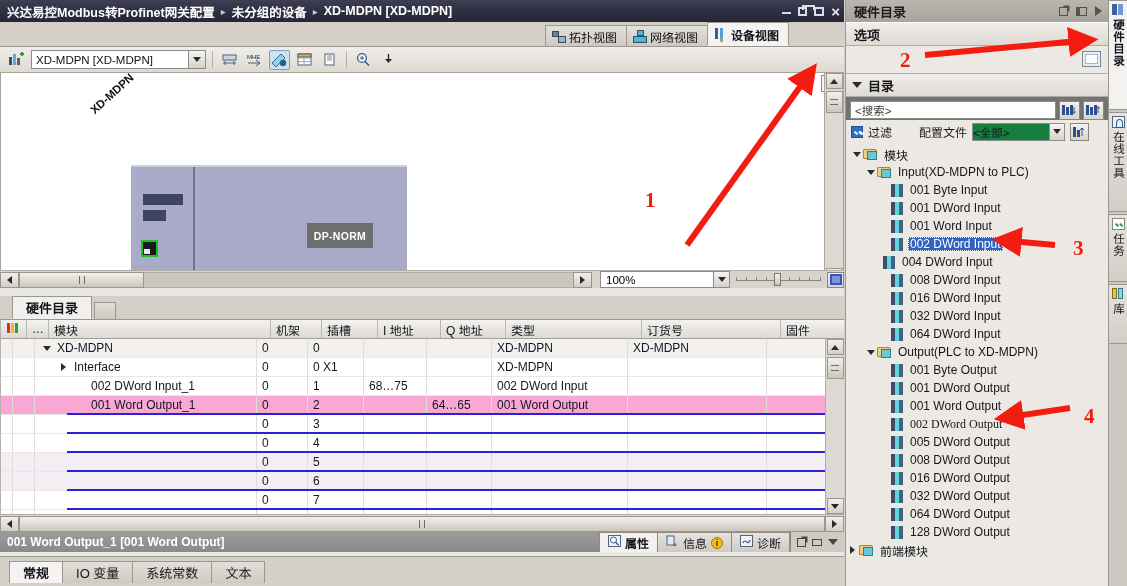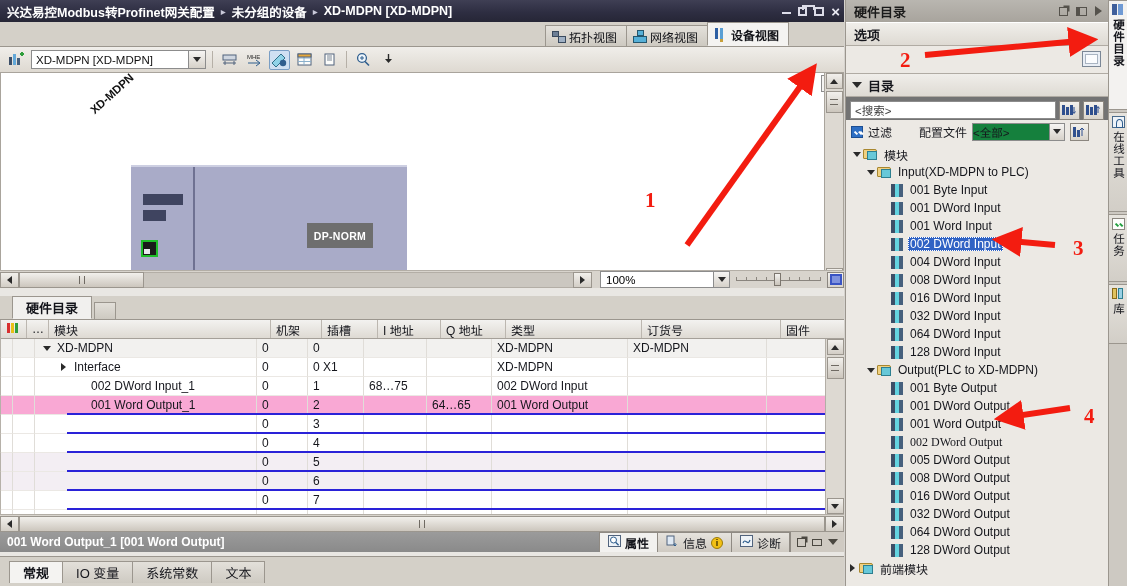--- a/index.html
+++ b/index.html
@@ -881,21 +881,21 @@
         </div>
         <div class="tnode selected" style="padding-left: 32px;">
           <span class="exp"></span>
           <span class="modico">
             <i class="l"></i>
             <i class="m"></i>
             <i class="r"></i>
           </span>
           <span class="lbl">002 DWord Input</span>
         </div>
-        <div class="tnode" style="padding-left: 32px;">
+        <div class="tnode" style="padding-left: 24px;">
           <span class="exp"></span>
           <span class="modico">
             <i class="l"></i>
             <i class="m"></i>
             <i class="r"></i>
           </span>
           <span class="lbl">004 DWord Input</span>
         </div>
         <div class="tnode" style="padding-left: 32px;">
           <span class="exp"></span>
@@ -925,29 +925,20 @@
           <span class="lbl">032 DWord Input</span>
         </div>
         <div class="tnode" style="padding-left: 32px;">
           <span class="exp"></span>
           <span class="modico">
             <i class="l"></i>
             <i class="m"></i>
             <i class="r"></i>
           </span>
           <span class="lbl">064 DWord Input</span>
-        </div>
-        <div class="tnode" style="padding-left: 32px;">
-          <span class="exp"></span>
-          <span class="modico">
-            <i class="l"></i>
-            <i class="m"></i>
-            <i class="r"></i>
-          </span>
-          <span class="lbl">128 DWord Input</span>
         </div>
         <div class="tnode" style="padding-left: 18px;">
           <span class="exp">
             <i class="tri-down" style="border-top-width:5px"></i>
           </span>
           <span class="folder">
             <span class="back"></span>
             <span class="front"></span>
           </span>
           <span class="lbl">Output(PLC to XD-MDPN)</span>

